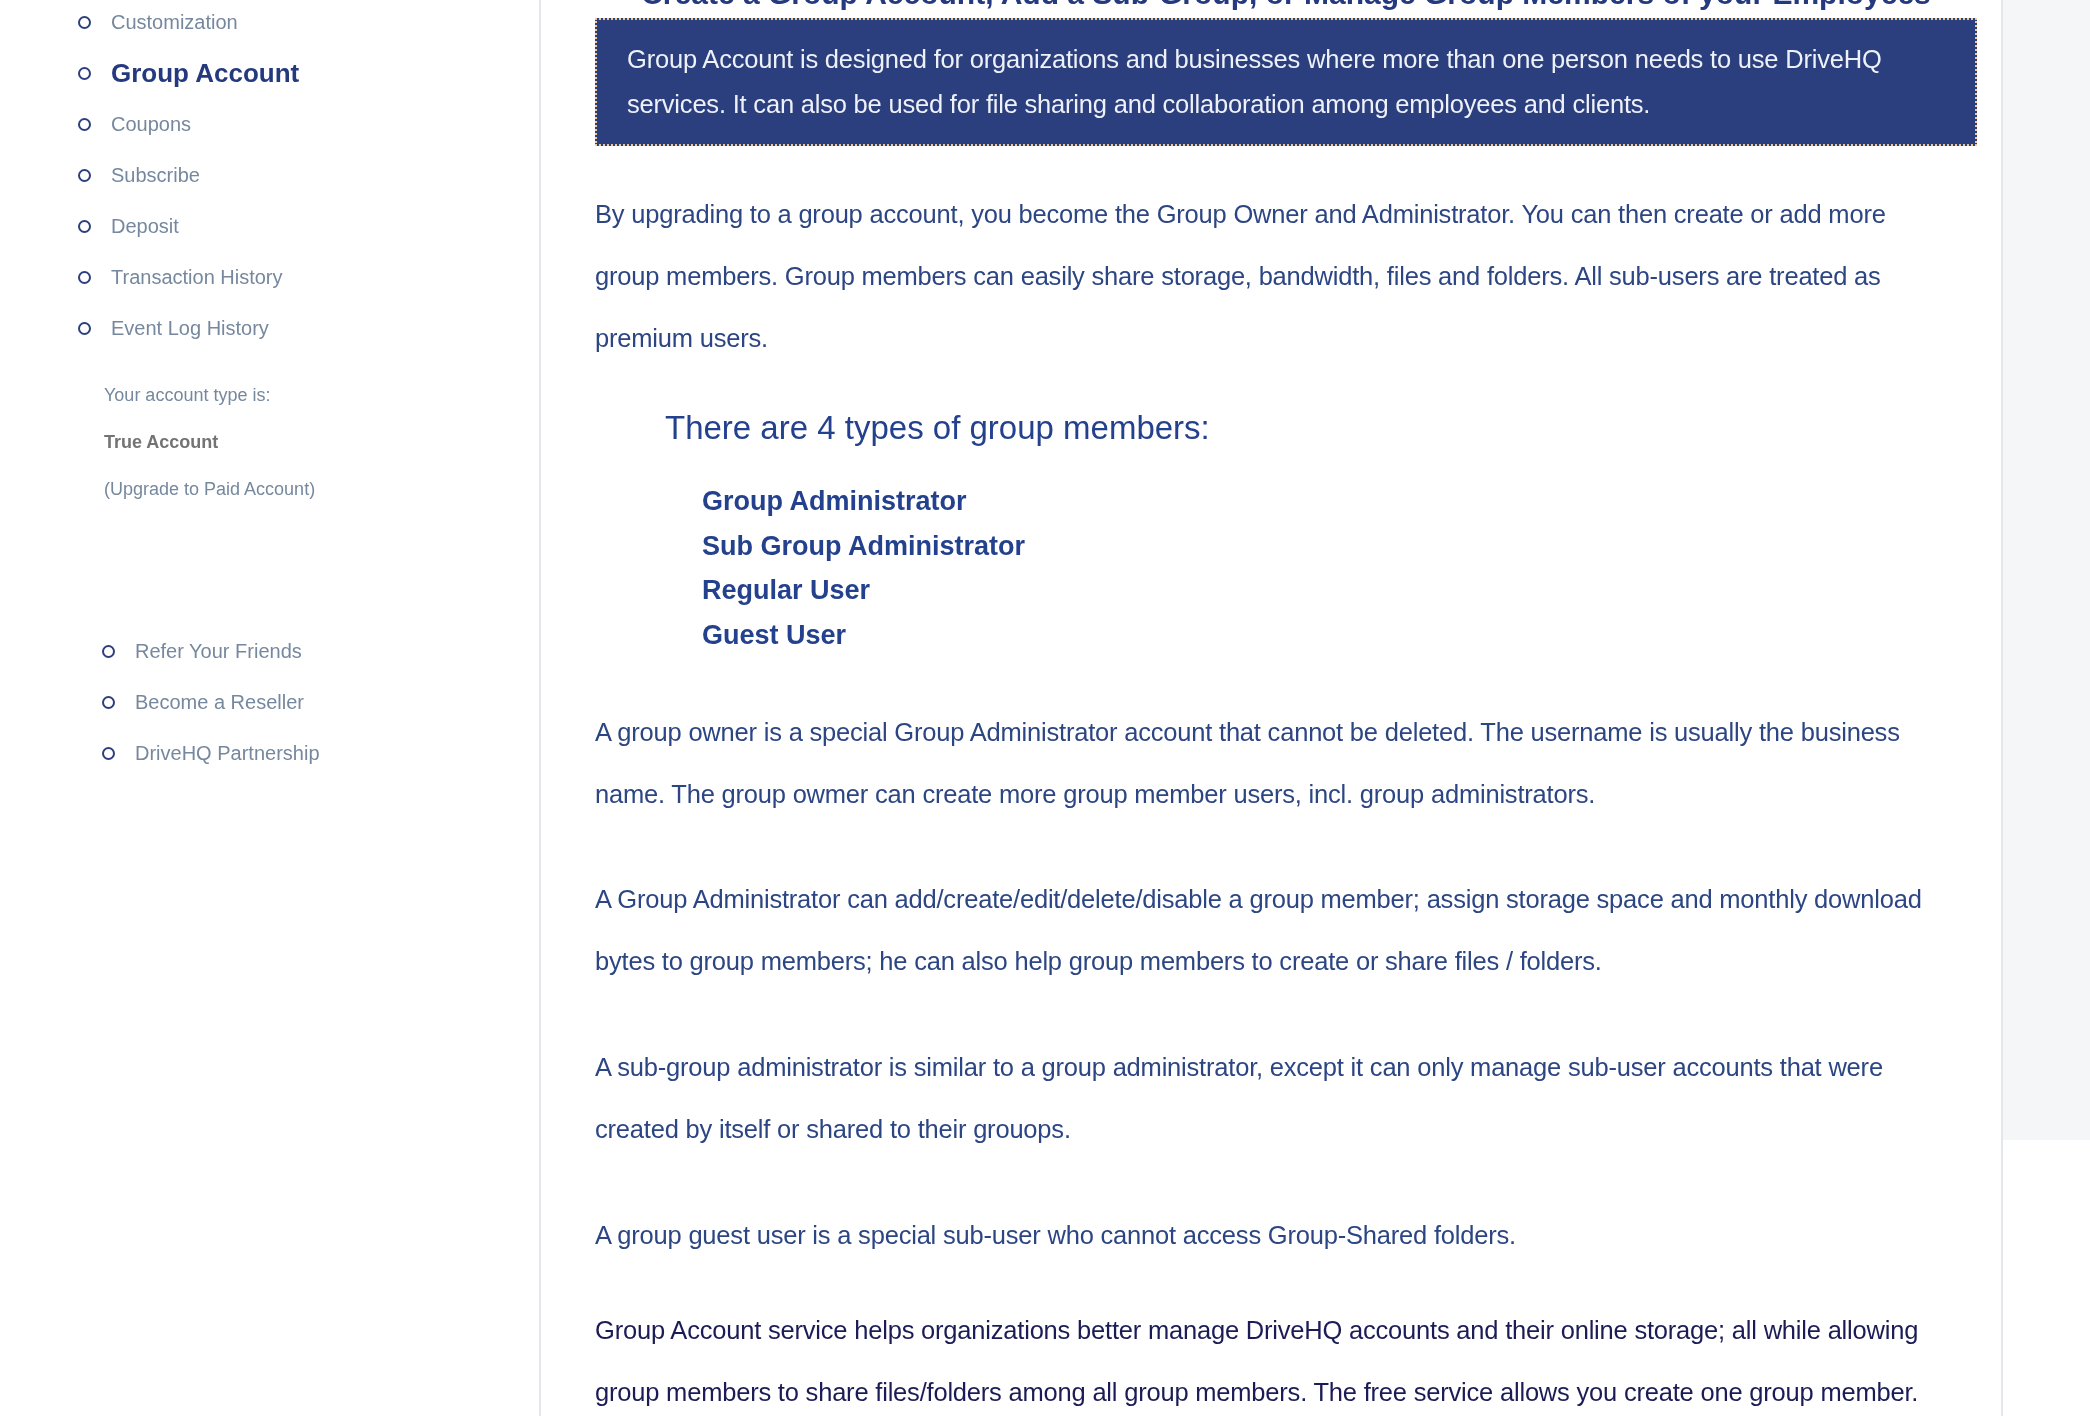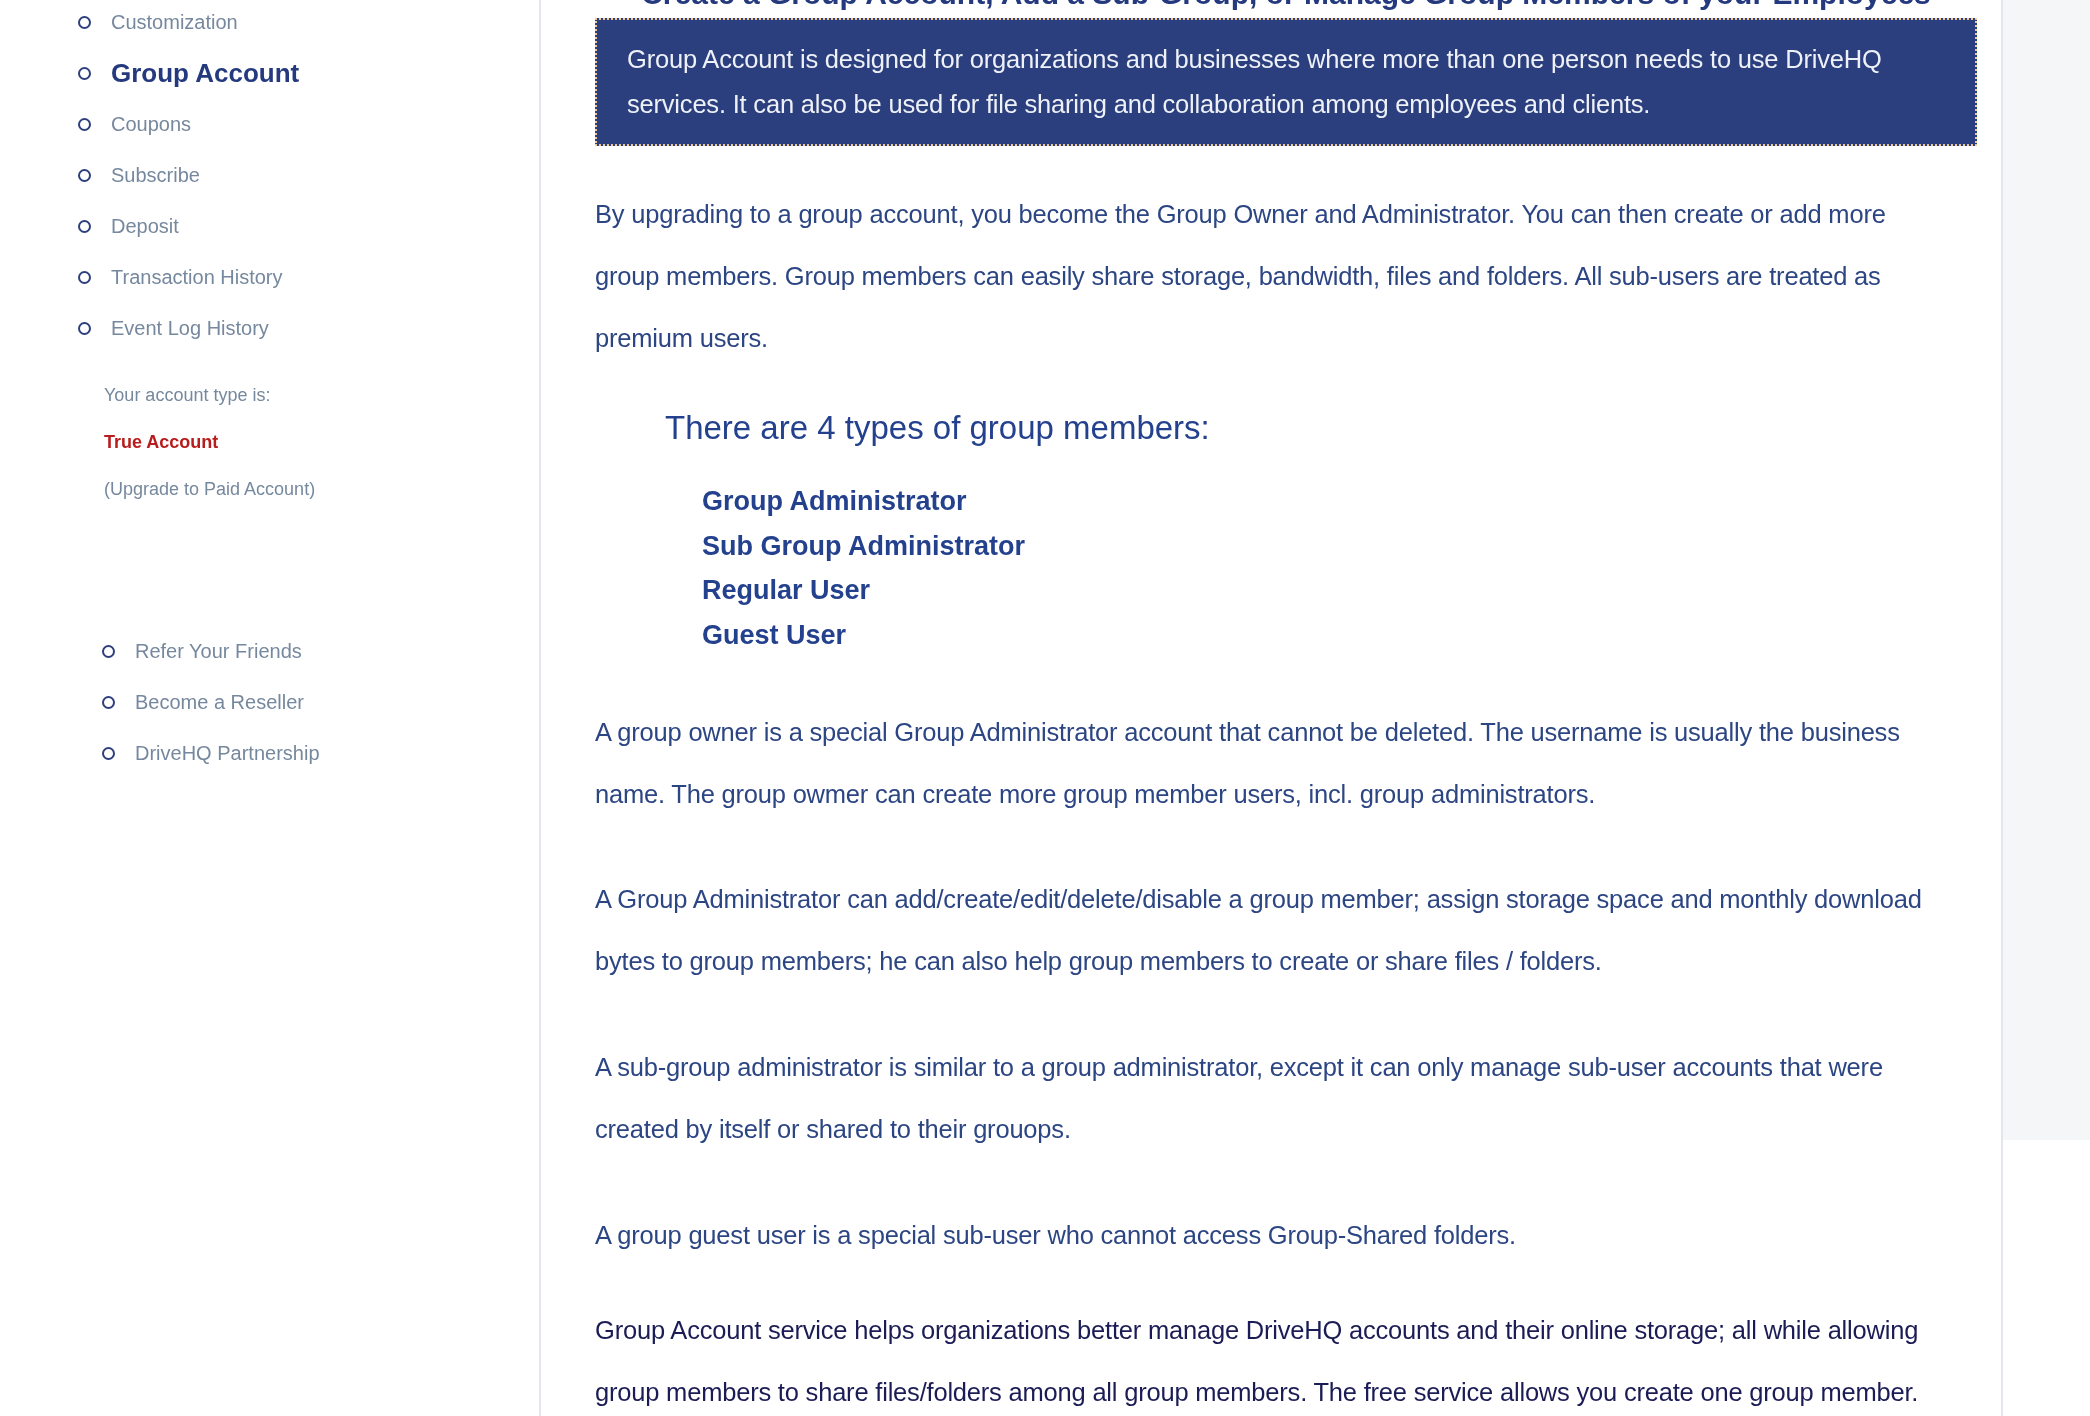--- a/index.html
+++ b/index.html
@@ -25,21 +25,21 @@
   }
   .bullet {
     width:13px; height:13px; border:2.5px solid #2d3f7c; border-radius:50%;
     box-sizing:border-box; margin-right:20px; flex:0 0 auto; background:#fff;
   }
   .nav-label { font-size:20px; color:#76889e; }
   .nav-item.active .nav-label { font-weight:bold; color:#24397e; font-size:26px; }
 
   .account-block { position:absolute; left:104px; top:372px; line-height:47px; font-size:18px; }
   .account-label { color:#76889e; }
-  .account-value { color:#b91c1c; font-weight:bold; }
+  .account-value { color:#737373; font-weight:bold; }
   .account-upgrade { color:#76889e; cursor:pointer; }
 
   
   .content { position:absolute; left:595px; top:0; width:1382px; }
   .clipped-heading {
     position:absolute; top:-23px; left:0; width:100%;
     text-align:center; font-size:30px; font-weight:bold; color:#24397e;
     white-space:nowrap;
   }
   .notice {

